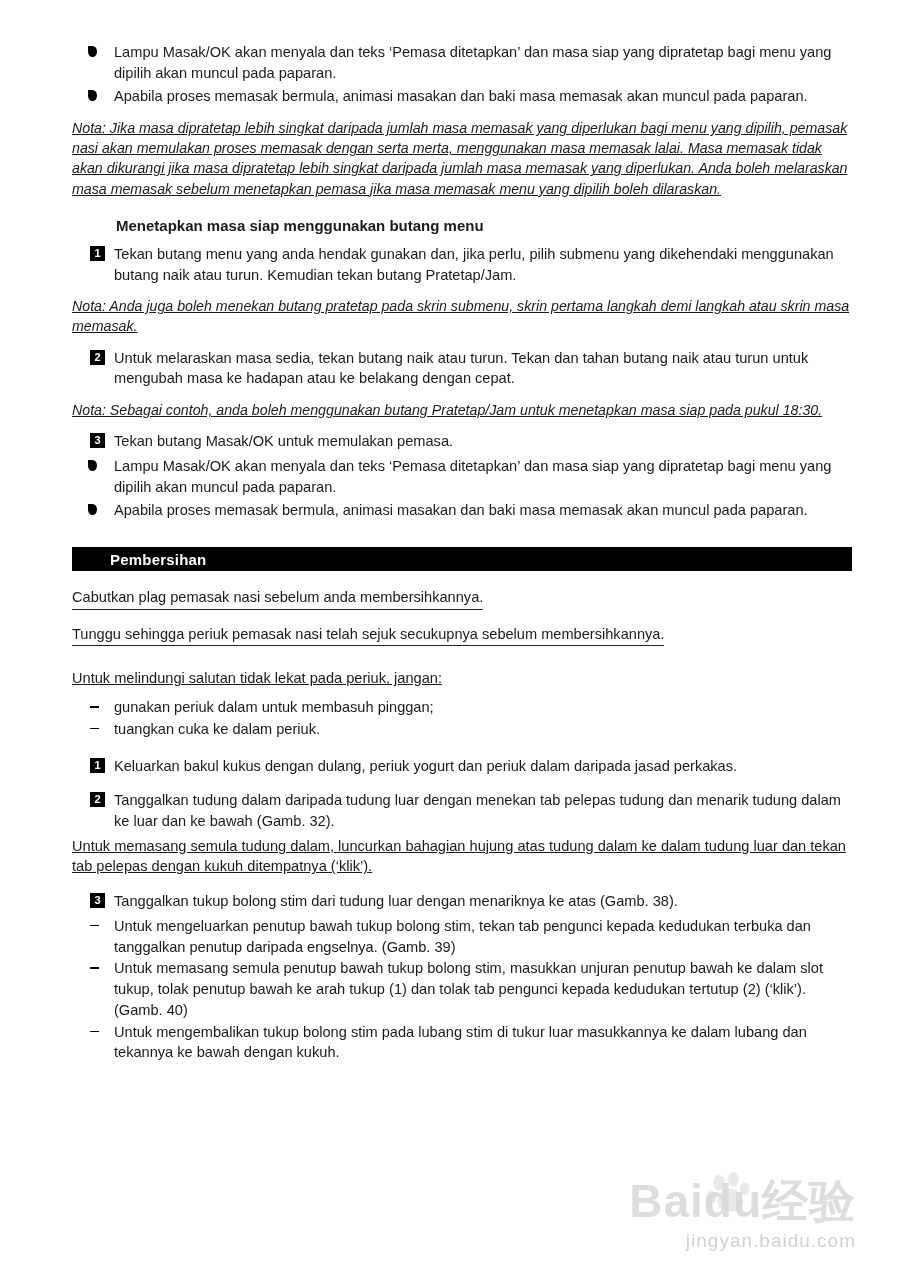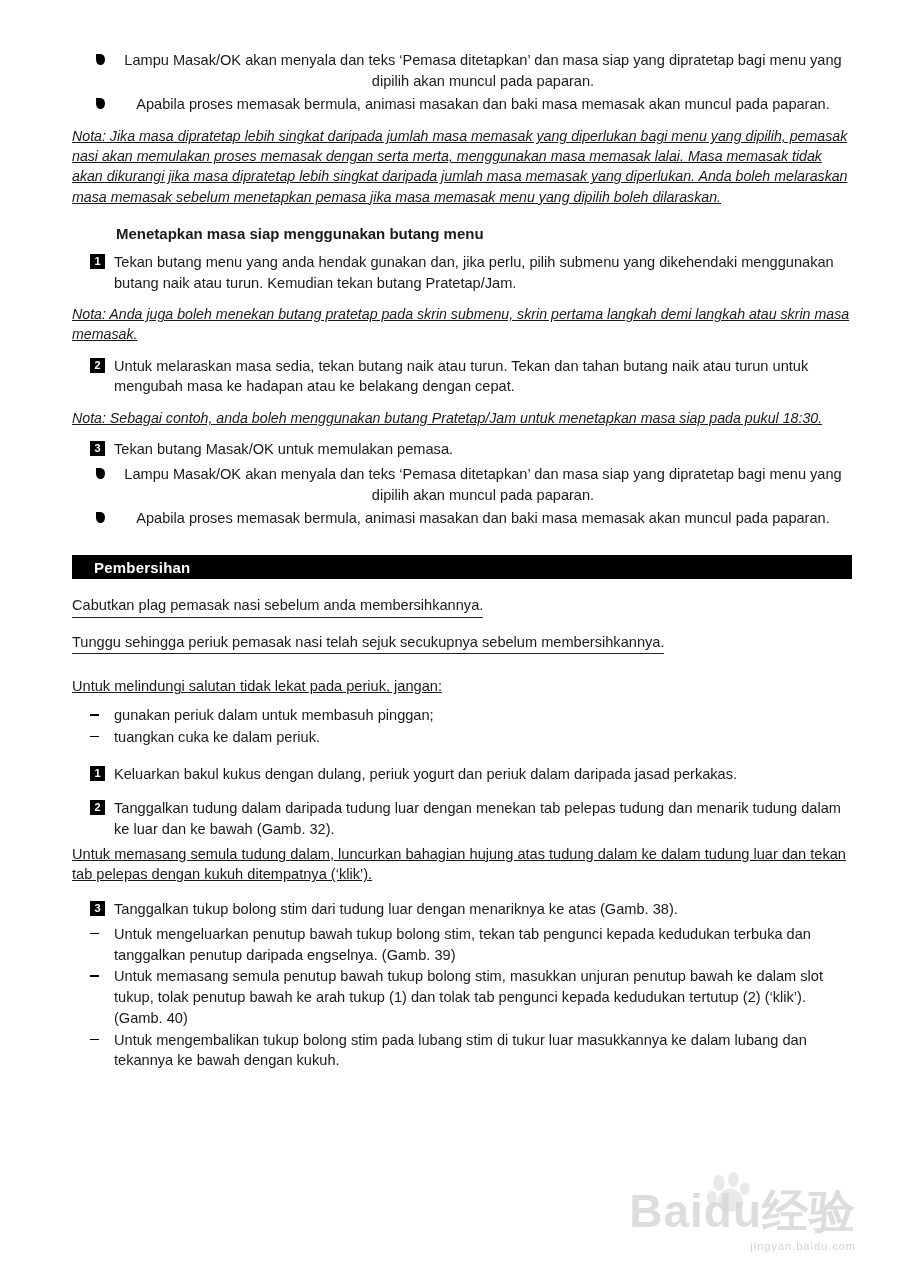--- a/index.html
+++ b/index.html
@@ -64,23 +64,22 @@
   }
   .subhead {
     font-size: 15px;
     font-weight: bold;
     margin: 18px 0 10px 44px;
   }
 
   
   .bullets {
     list-style: none;
-    margin: 8px;
+    margin: 0;
     padding: 0;
-    text-align: center;
   }
   .bullets li {
     position: relative;
     padding-left: 42px;
     font-size: 14.6px;
     line-height: 1.42;
     margin-bottom: 3px;
   }
   .bullets li .tear {
     position: absolute;
@@ -148,21 +147,21 @@
     width: 780px;
     height: 24px;
     background: #000;
     color: #fff;
     display: flex;
     align-items: center;
   }
   .banner span {
     font-size: 15px;
     font-weight: bold;
-    margin-left: 22px;
+    margin-left: 38px;
     letter-spacing: 0.2px;
   }
 
   
   .underlined {
     display: inline-block;
     font-size: 14.6px;
     line-height: 1.42;
     border-bottom: 1px solid #222;
     padding-bottom: 1px;
@@ -183,21 +182,21 @@
   .watermark .wm-main {
     font-size: 46px;
     font-weight: bold;
     color: #d8d8d8;
     letter-spacing: 1px;
     line-height: 1;
     opacity: 0.85;
     text-align: center;
   }
   .watermark .wm-sub {
-    font-size: 11px;
+    font-size: 19px;
     color: #d2d2d2;
     letter-spacing: 1px;
     margin-top: 6px;
   }
   .wm-paw {
     position: absolute;
     right: 150px;
     bottom: 64px;
     width: 46px;
     height: 46px;

